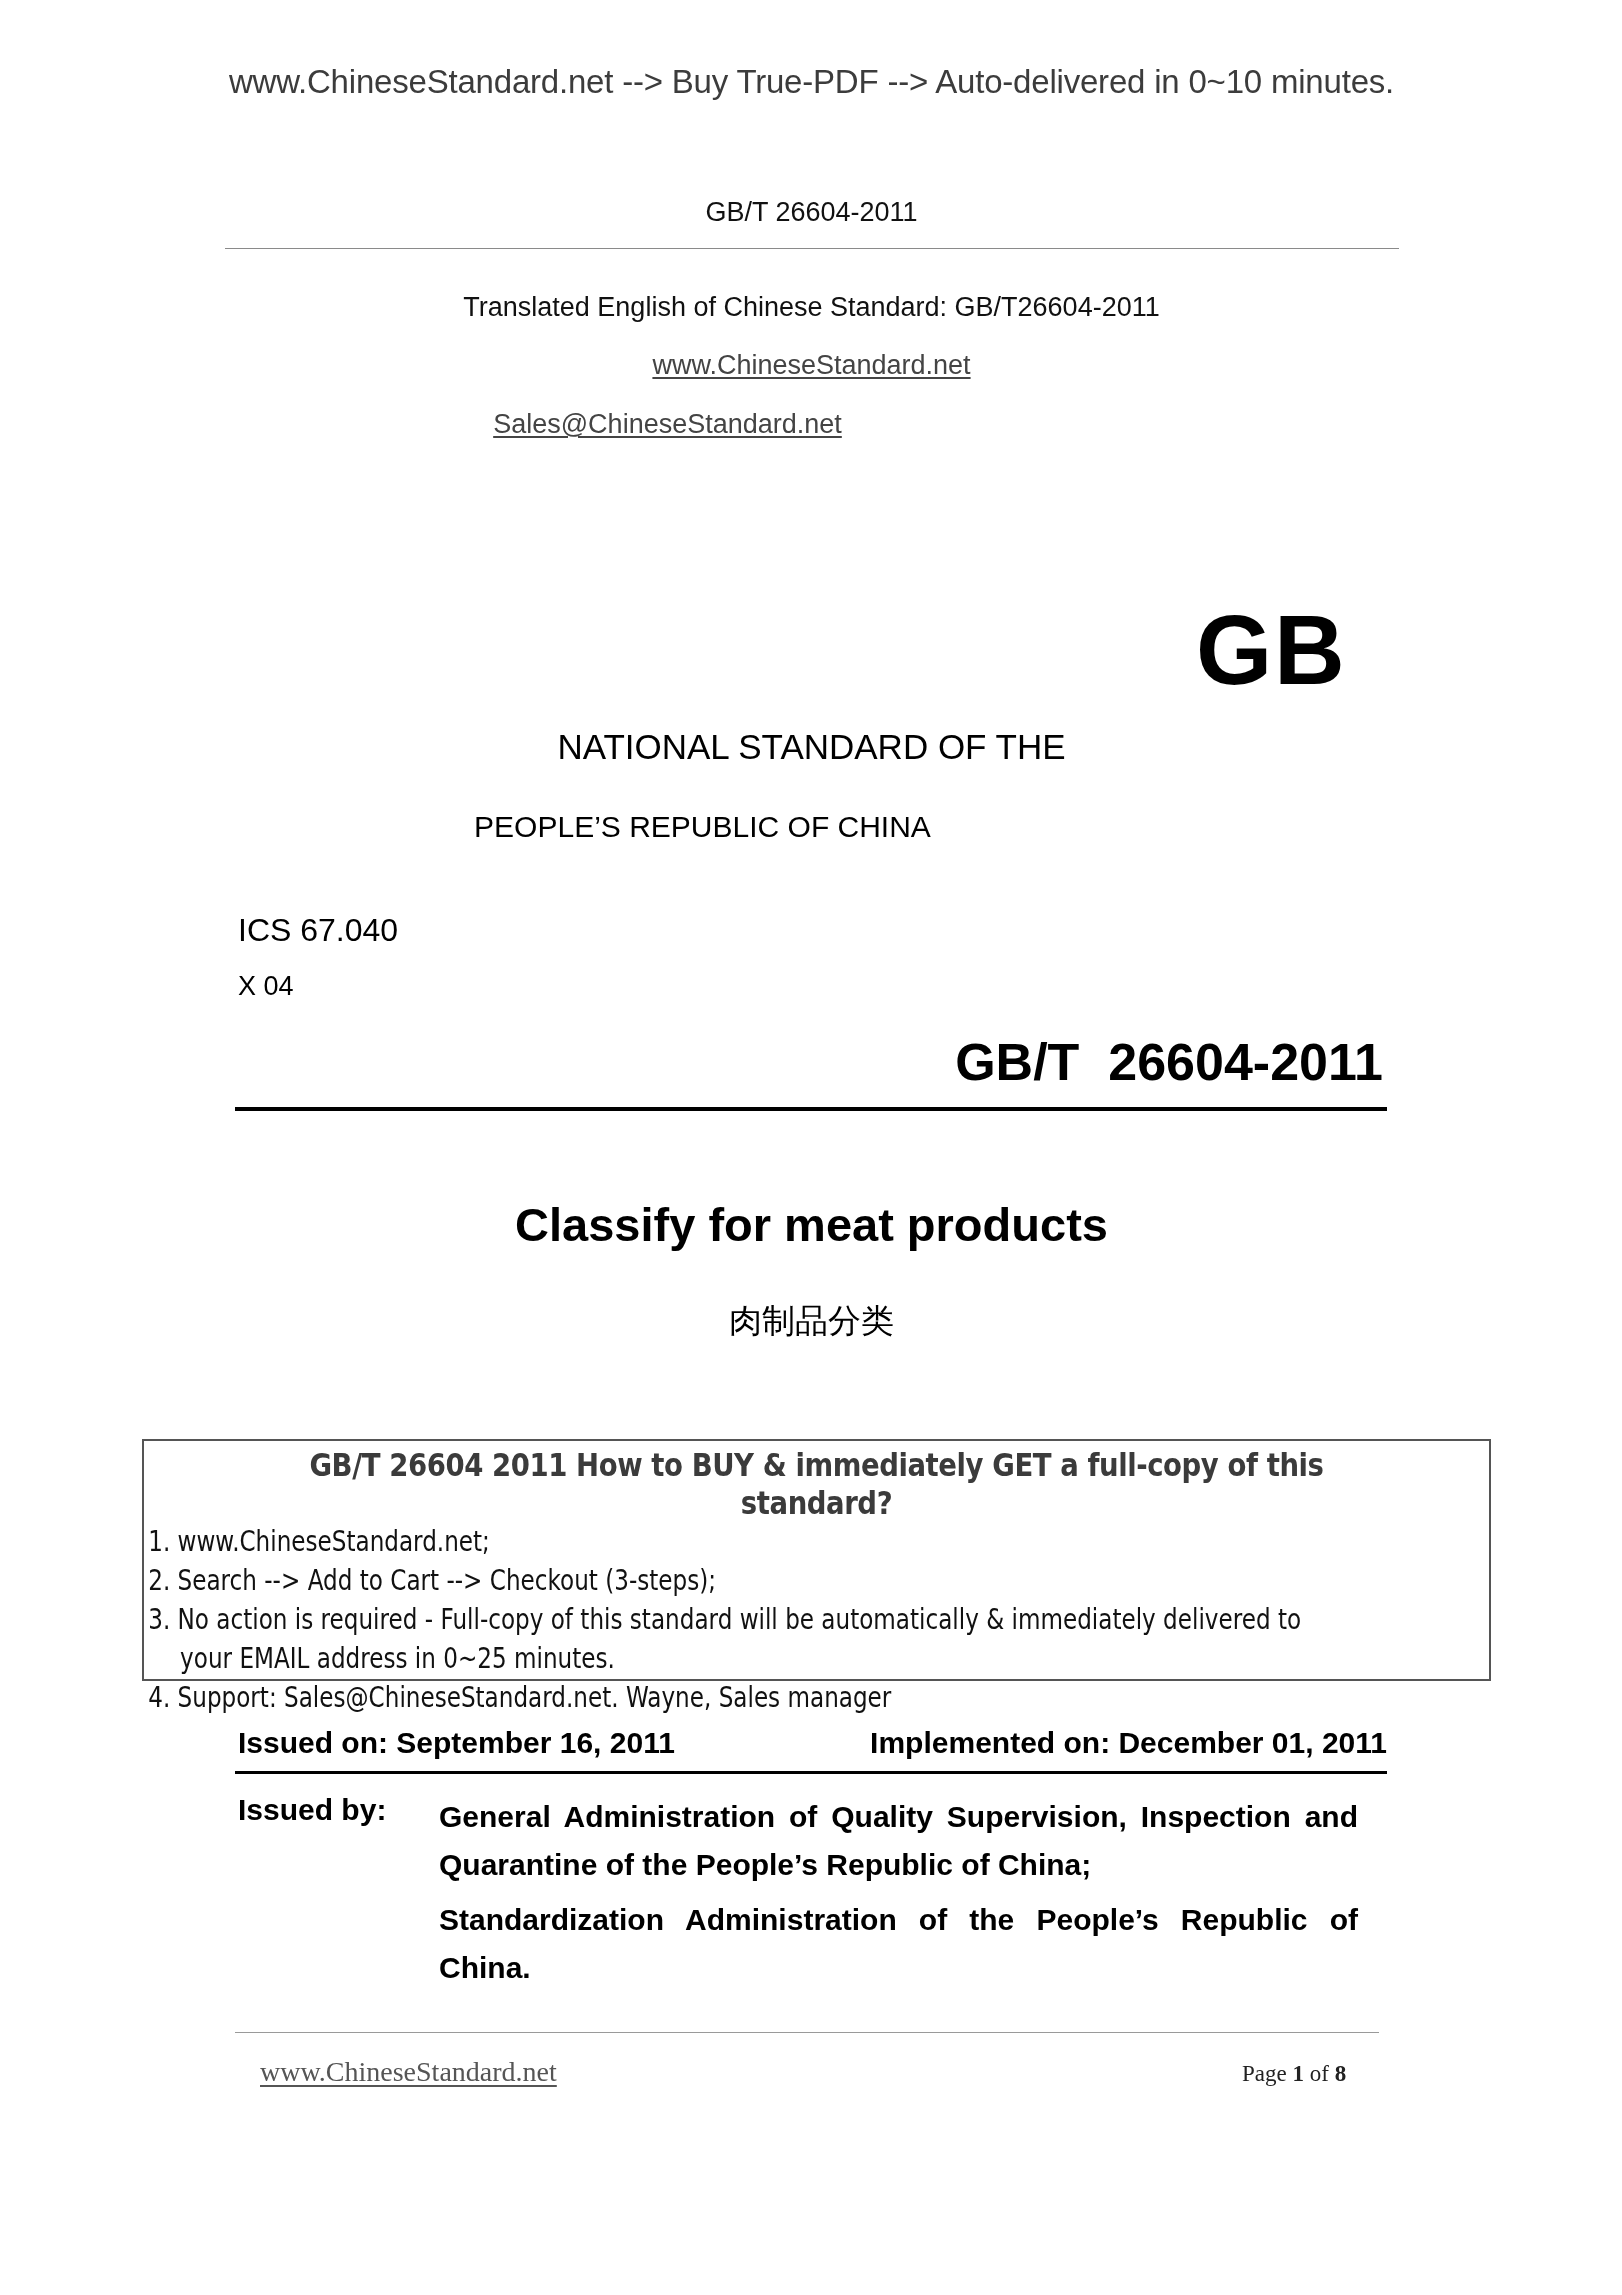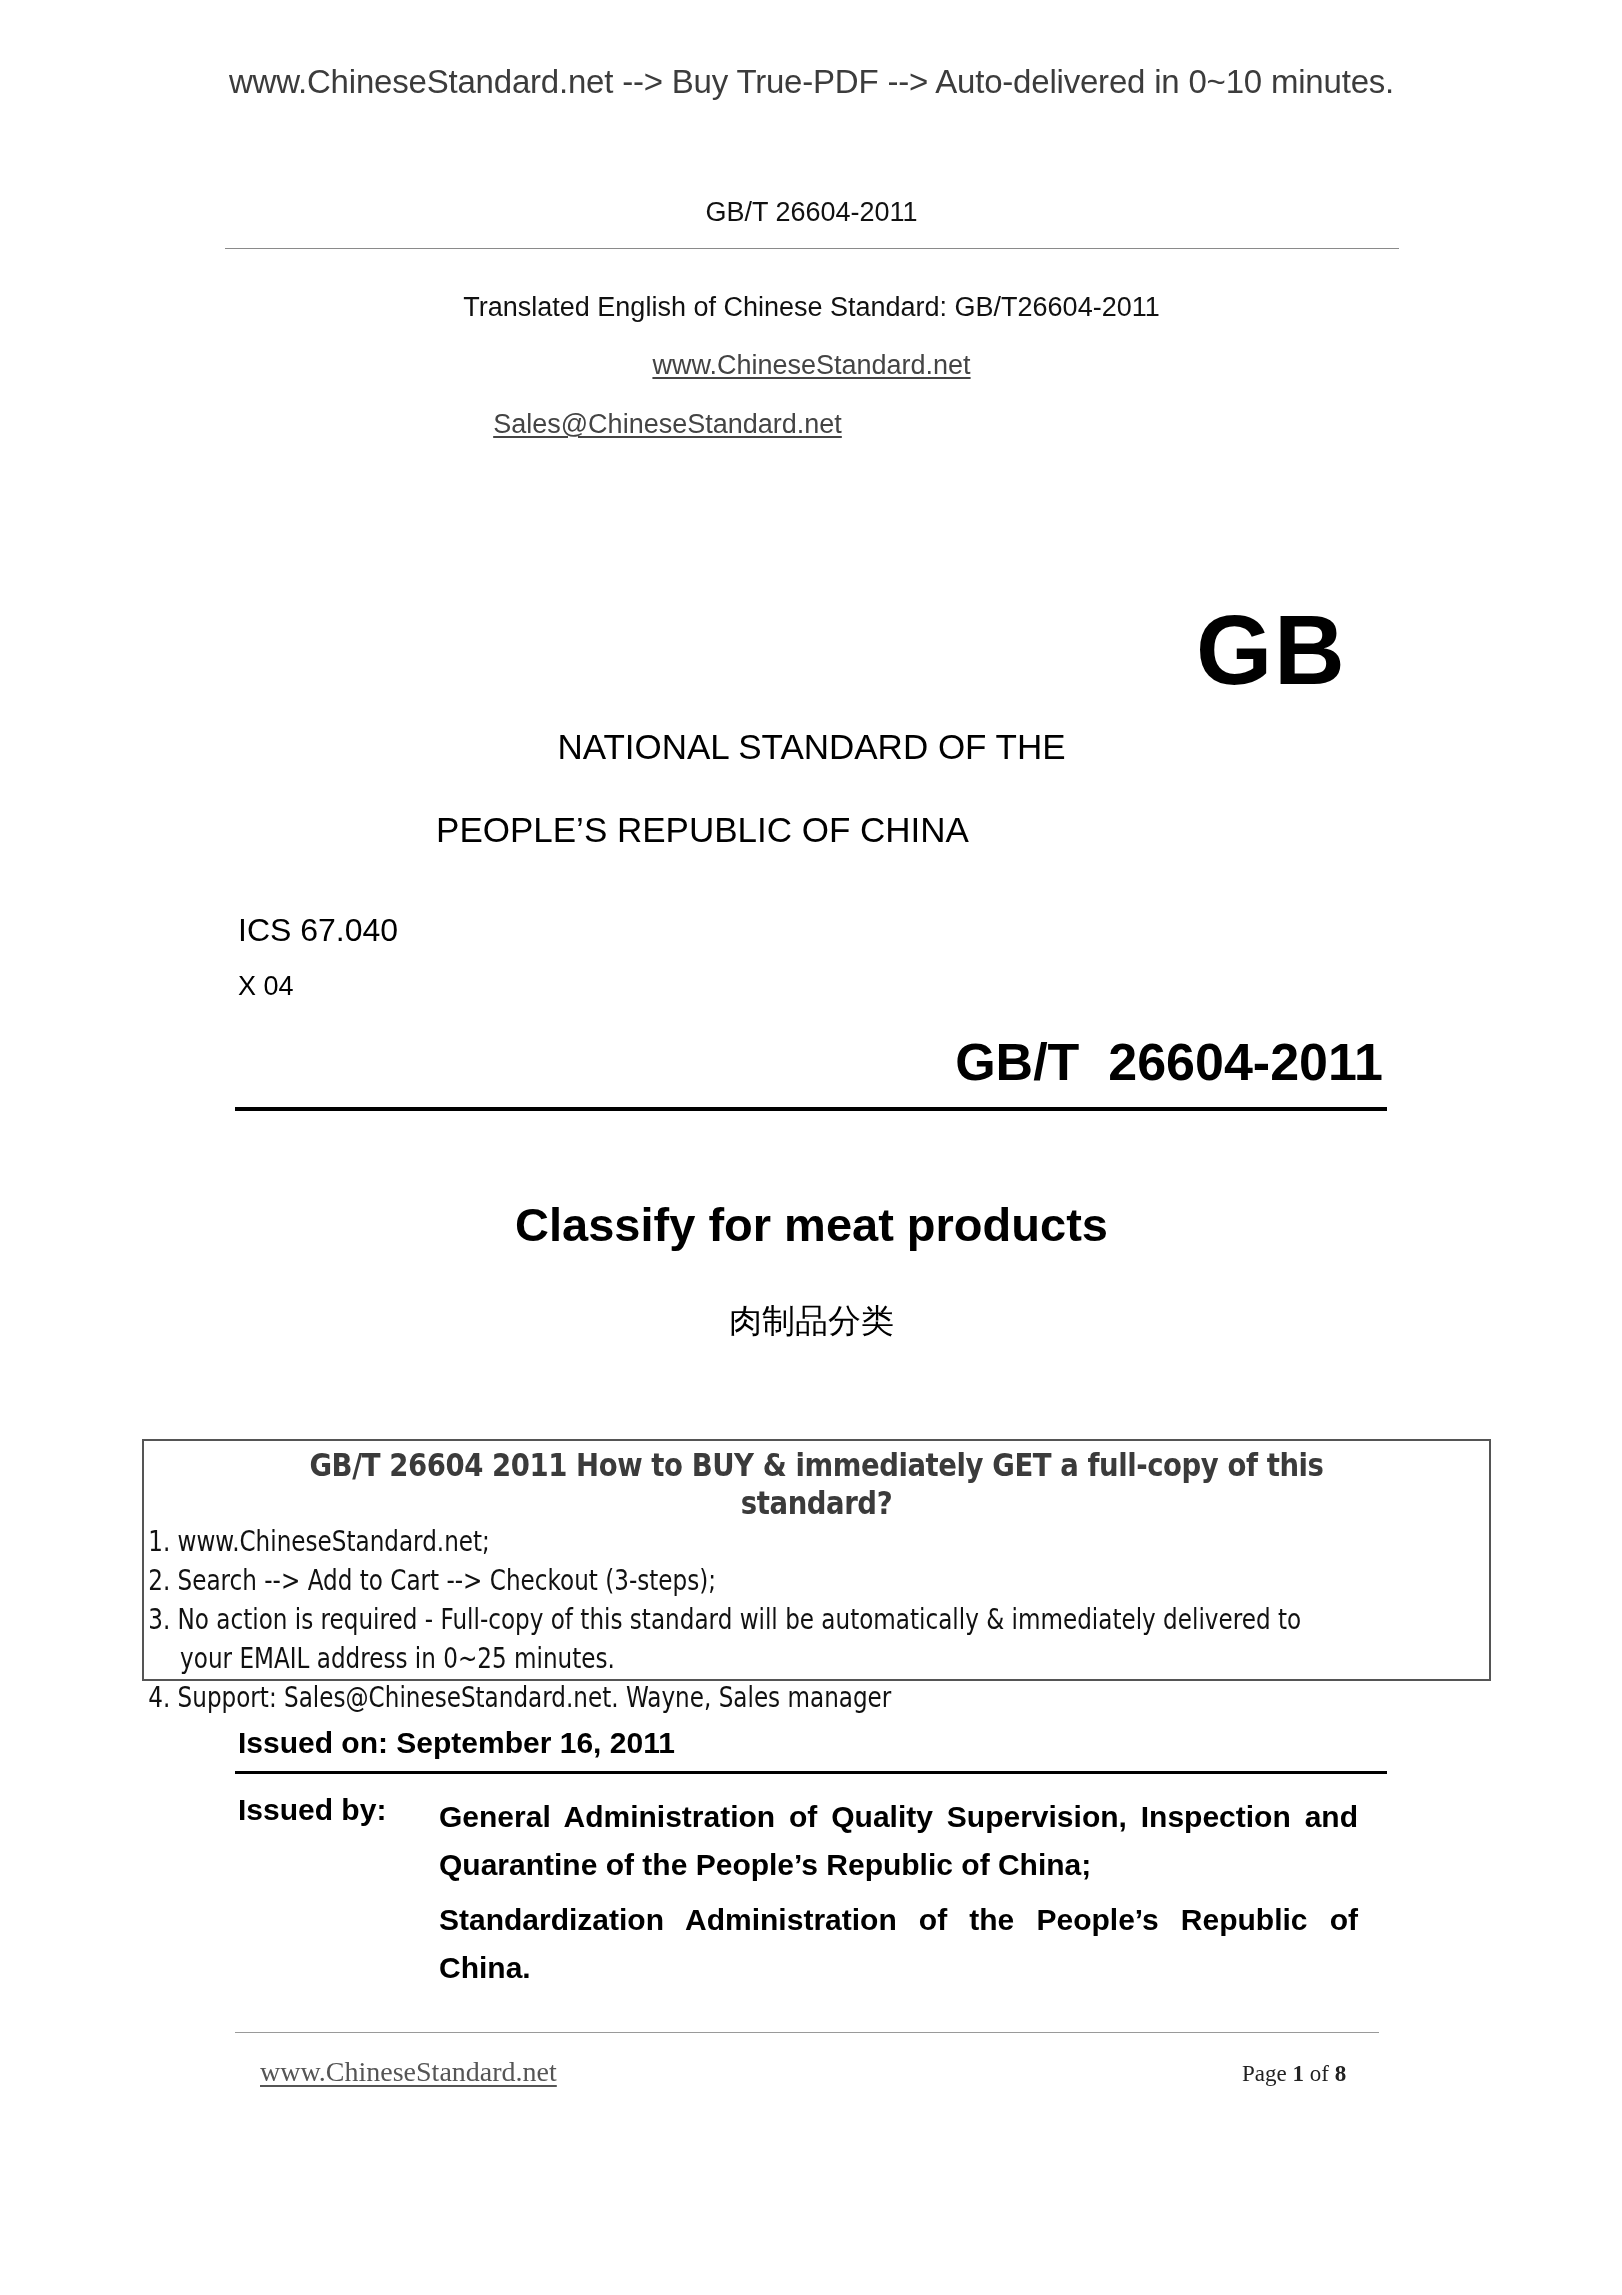--- a/index.html
+++ b/index.html
@@ -8,21 +8,21 @@
     .banner { top: 63px; left: 0; width: 1623px; text-align: center; font-size: 33px; color: #3c3c3c; letter-spacing: -0.2px; }
     .hdr-code { top: 197px; left: 0; width: 1623px; text-align: center; font-size: 27px; color: #111; }
     .hdr-rule { top: 248px; left: 225px; width: 1174px; height: 0; border-top: 1.7px solid #8a8a8a; }
     .trans { top: 292px; left: 0; width: 1623px; text-align: center; font-size: 27px; color: #111; }
     .link1 { top: 350px; left: 0; width: 1623px; text-align: center; font-size: 27px; color: #444; }
     .link1 span, .link2 span { text-decoration: underline; text-decoration-thickness: 1.7px; text-underline-offset: 3.3px; }
     .link2 { top: 409px; left: 0; width: 1335px; text-align: center; font-size: 27px; color: #444; }
     .gb-big { top: 594px; left: 1196px; font-size: 98px; font-weight: bold; letter-spacing: 1.7px; }
     .nat1 { top: 727px; left: 0; width: 1623px; text-align: center; font-size: 35px; padding-left: 0; }
     .nat1 span, .nat2 span { position: relative; left: 0; }
-    .nat2 { top: 810px; left: 0; width: 1405px; text-align: center; font-size: 35px; }
+    .nat2 { top: 810px; left: 0; width: 1405px; text-align: center; font-size: 30px; }
     .ics { top: 912px; left: 238px; font-size: 32px; }
     .xcode { top: 971px; left: 238px; font-size: 27px; }
     .stdnum { top: 1032px; right: 240px; font-size: 52px; font-weight: bold; white-space: pre; }
     .thick-rule { top: 1107px; left: 235px; width: 1152px; height: 0; border-top: 4.2px solid #000; }
     .title-en { top: 1197px; left: 0; width: 1623px; text-align: center; font-size: 47px; font-weight: bold; }
     .title-cn { top: 1299px; left: 0; width: 1623px; text-align: center; font-size: 33px; font-family: "DejaVu Sans", sans-serif; }
     .buybox { top: 1439px; left: 142px; width: 1349px; height: 242px; border: 2.5px solid #555; box-sizing: border-box; }
     .buybox .bt { text-align: center; font-size: 32px; font-weight: bold; color: #3b3b3b; margin-top: 5px; letter-spacing: -0.5px; font-family: "DejaVu Sans", sans-serif; transform: scaleX(0.86); transform-origin: center; }
     .buybox .li { font-size: 27.5px; color: #111; line-height: 39px; padding-left: 5px; font-family: "DejaVu Sans", sans-serif; white-space: nowrap; transform: scaleX(0.84); transform-origin: left; }
     .buybox .li.cont { padding-left: 43px; }
@@ -72,20 +72,21 @@
   <div class="bt">GB/T 26604 2011 How to BUY &amp; immediately GET a full-copy of this standard?</div>
   <div class="li">1.  www.ChineseStandard.net;</div>
   <div class="li">2.  Search --&gt; Add to Cart --&gt; Checkout (3-steps);</div>
   <div class="li">3.  No action is required  - Full-copy of this standard will be automatically &amp; immediately delivered to</div>
   <div class="li cont">your EMAIL address in 0~25 minutes.</div>
   <div class="li">4.  Support: Sales@ChineseStandard.net. Wayne, Sales manager</div>
 </div>
 
 <div class="abs dates">
   <span>Issued on: September 16, 2011</span>
+  <span class="r">Implemented on: December 01, 2011</span>
 </div>
 <div class="abs dates-rule"></div>
 
 <div class="abs issued-by-label">Issued by:</div>
 <div class="abs issuer issuer1">General Administration of Quality Supervision, Inspection and Quarantine of the People’s Republic of China;</div>
 <div class="abs issuer issuer2">Standardization Administration of the People’s Republic of China.</div>
 
 <div class="abs foot-rule"></div>
 <div class="abs foot-link">www.ChineseStandard.net</div>
 <div class="abs foot-page"><span>Page </span><b>1</b><span> of </span><b>8</b></div>

